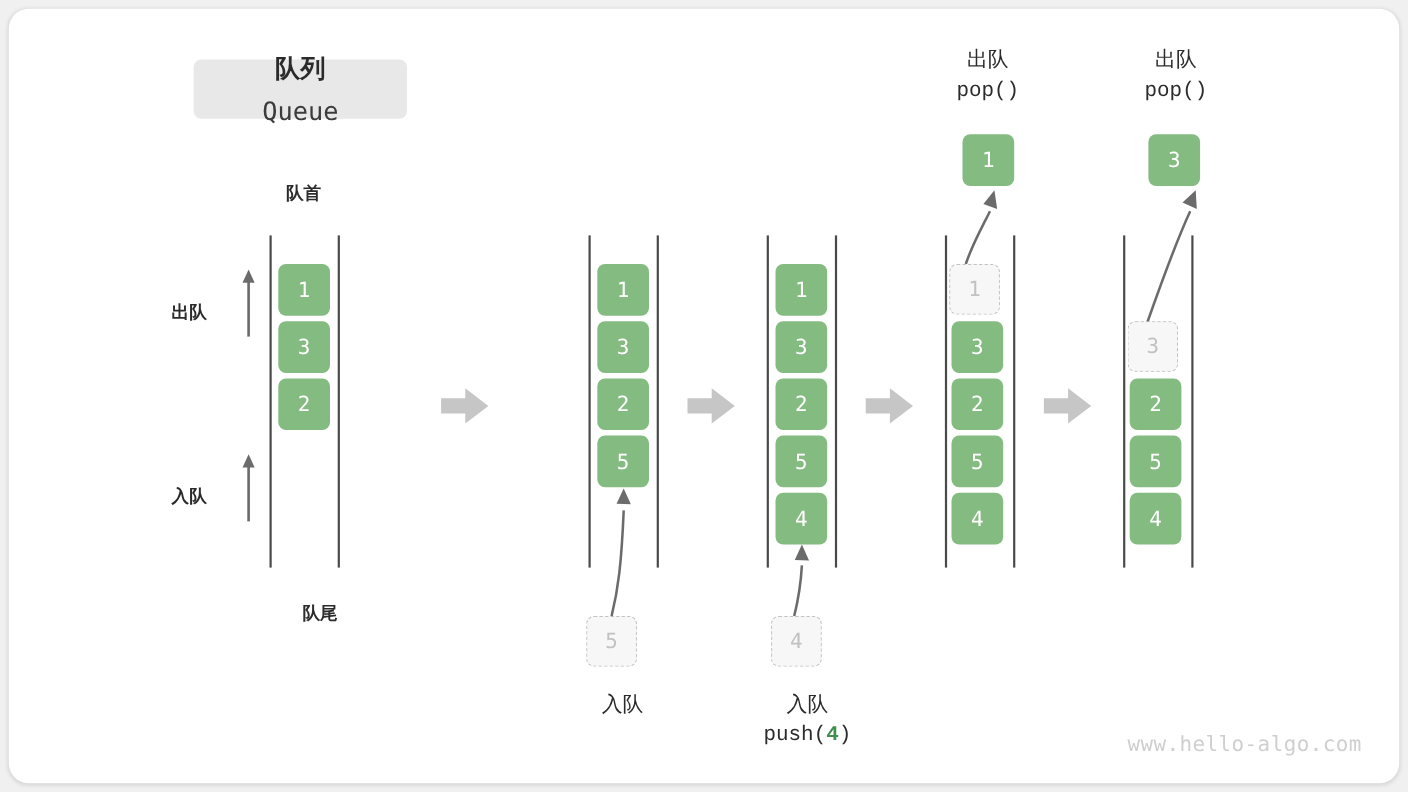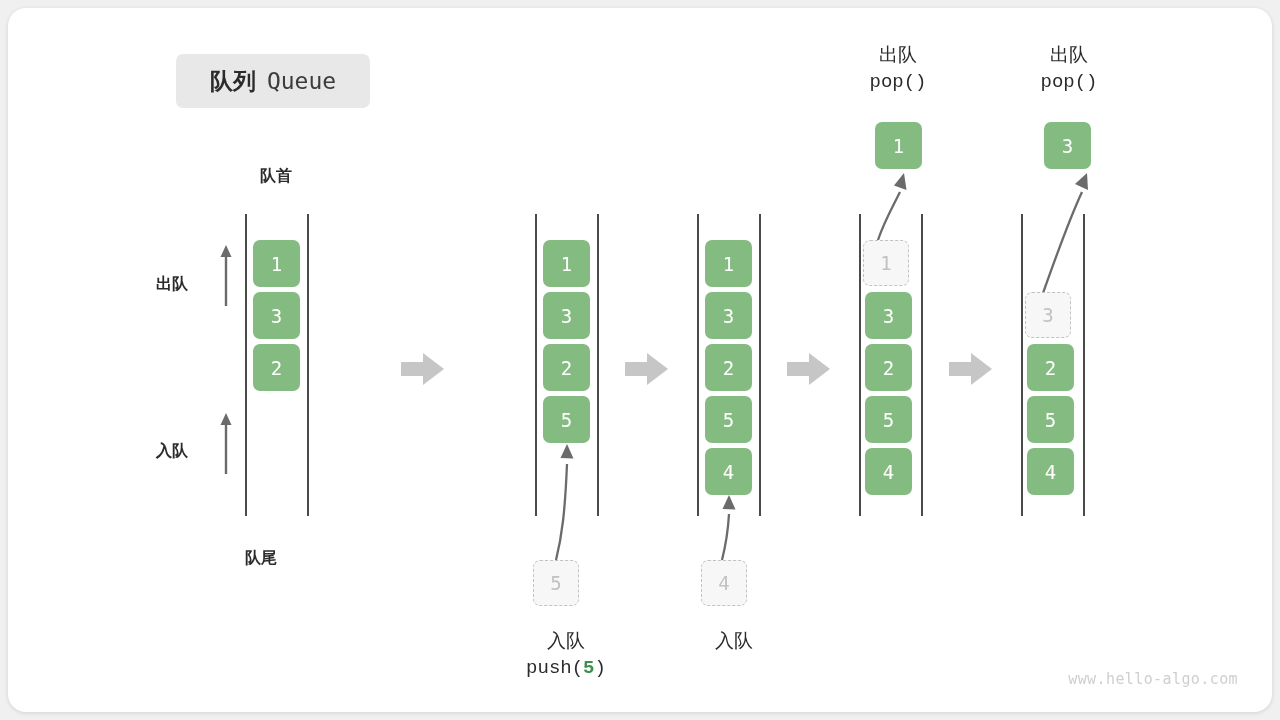--- a/index.html
+++ b/index.html
@@ -13,21 +13,21 @@
     position:absolute;left:8px;top:8px;width:1264px;height:704px;
     background:#ffffff;border-radius:18px;
     box-shadow:0 1px 4px rgba(0,0,0,0.13);
   }
   .abs{position:absolute;}
 
   
   #title-badge{
     left:168px;top:46px;width:194px;height:54px;
     background:#e8e8e8;border-radius:7px;
-    display:flex;align-items:center;justify-content:center;gap:11px;
+    display:flex;align-items:center;justify-content:center;gap:11px;flex-direction:column;
   }
   #title-badge .cn{font-size:23px;font-weight:bold;color:#2b2b2b;
     font-family:"DejaVu Sans","Liberation Sans",sans-serif;}
   #title-badge .en{font-size:23px;color:#3c3c3c;
     font-family:"DejaVu Sans Mono","Liberation Mono",monospace;}
 
   
   .rail{width:1.6px;background:#4a4a4a;}
 
   
@@ -57,21 +57,21 @@
     font-family:"DejaVu Sans","Liberation Sans",sans-serif;
   }
   .caption .code{
     display:block;font-size:19px;color:#2b2b2b;
     font-family:Liberation Mono, monospace;
   }
   .caption .code .num{color:#3f8f4f;font-weight:bold;}
 
   
   #watermark{
-    right:34px;bottom:24px;font-size:15px;color:#cfcfcf;
+    right:34px;bottom:24px;font-size:19px;color:#cfcfcf;
     font-family:"DejaVu Sans Mono","Liberation Mono",monospace;
     letter-spacing:0.4px;
     text-align:center;
   }
   svg{overflow:visible;}
 </style>
 </head>
 <body>
 
 <div id="card">
@@ -95,21 +95,21 @@
     <line x1="10" y1="62" x2="10" y2="10" stroke="#6b6b6b" stroke-width="2.4"></line>
     <polygon points="10,1 4.5,13 15.5,13" fill="#6b6b6b"></polygon>
   </svg>
 
   <div class="abs cnlabel" style="left:148px;top:433px;">入队</div>
   <svg class="abs" style="left:208px;top:404px;" width="20" height="62">
     <line x1="10" y1="62" x2="10" y2="10" stroke="#6b6b6b" stroke-width="2.4"></line>
     <polygon points="10,1 4.5,13 15.5,13" fill="#6b6b6b"></polygon>
   </svg>
 
-  <div class="abs cnlabel" style="left:237px;top:540px;width:62px;text-align:left;">队尾</div>
+  <div class="abs cnlabel" style="left:237px;top:540px;width:62px;text-align:right;">队尾</div>
 
   <svg class="abs" style="left:393px;top:343px;" width="44" height="36">
     <polygon points="0,11 22,11 22,2 43,18 22,34 22,25 0,25" fill="#c6c6c6"></polygon>
   </svg>
 
   <div class="abs rail" style="left:527px;top:206px;height:302px;"></div>
   <div class="abs rail" style="left:589px;top:206px;height:302px;"></div>
 
   <div class="abs cell" style="left:535px;top:232px;">1</div>
   <div class="abs cell" style="left:535px;top:284px;">3</div>
@@ -117,21 +117,20 @@
   <div class="abs cell" style="left:535px;top:388px;">5</div>
 
   <div class="abs cell ghost" style="left:525px;top:552px;">5</div>
   <svg class="abs" style="left:530px;top:432px;" width="46" height="122">
     <path d="M18,120 C24,96 27,72 29,24" stroke="#6b6b6b" stroke-width="2.3" fill="none"></path>
     <polygon points="29,4 22.5,18 35.5,18.5" fill="#6b6b6b"></polygon>
   </svg>
 
   <div class="abs caption" style="left:458px;top:618px;width:200px;">
     <span class="cn">入队</span>
-    <span class="code"><span>push(</span><span class="num">5</span><span>)</span></span>
   </div>
 
   <svg class="abs" style="left:617px;top:343px;" width="44" height="36">
     <polygon points="0,11 22,11 22,2 43,18 22,34 22,25 0,25" fill="#c6c6c6"></polygon>
   </svg>
 
   <div class="abs rail" style="left:689px;top:206px;height:302px;"></div>
   <div class="abs rail" style="left:751px;top:206px;height:302px;"></div>
 
   <div class="abs cell" style="left:697px;top:232px;">1</div>
@@ -141,20 +140,21 @@
   <div class="abs cell" style="left:697px;top:440px;">4</div>
 
   <div class="abs cell ghost" style="left:693px;top:552px;">4</div>
   <svg class="abs" style="left:698px;top:484px;" width="46" height="70">
     <path d="M16,68 C20,52 22,40 23,22" stroke="#6b6b6b" stroke-width="2.3" fill="none"></path>
     <polygon points="23,3 16.5,17 29.5,17.5" fill="#6b6b6b"></polygon>
   </svg>
 
   <div class="abs caption" style="left:626px;top:618px;width:200px;">
     <span class="cn">入队</span>
+    <span class="code"><span>push(</span><span class="num">4</span><span>)</span></span>
   </div>
 
   <svg class="abs" style="left:779px;top:343px;" width="44" height="36">
     <polygon points="0,11 22,11 22,2 43,18 22,34 22,25 0,25" fill="#c6c6c6"></polygon>
   </svg>
 
   <div class="abs caption" style="left:800px;top:32px;width:180px;">
     <span class="cn">出队</span>
     <span class="code">pop()</span>
   </div>

